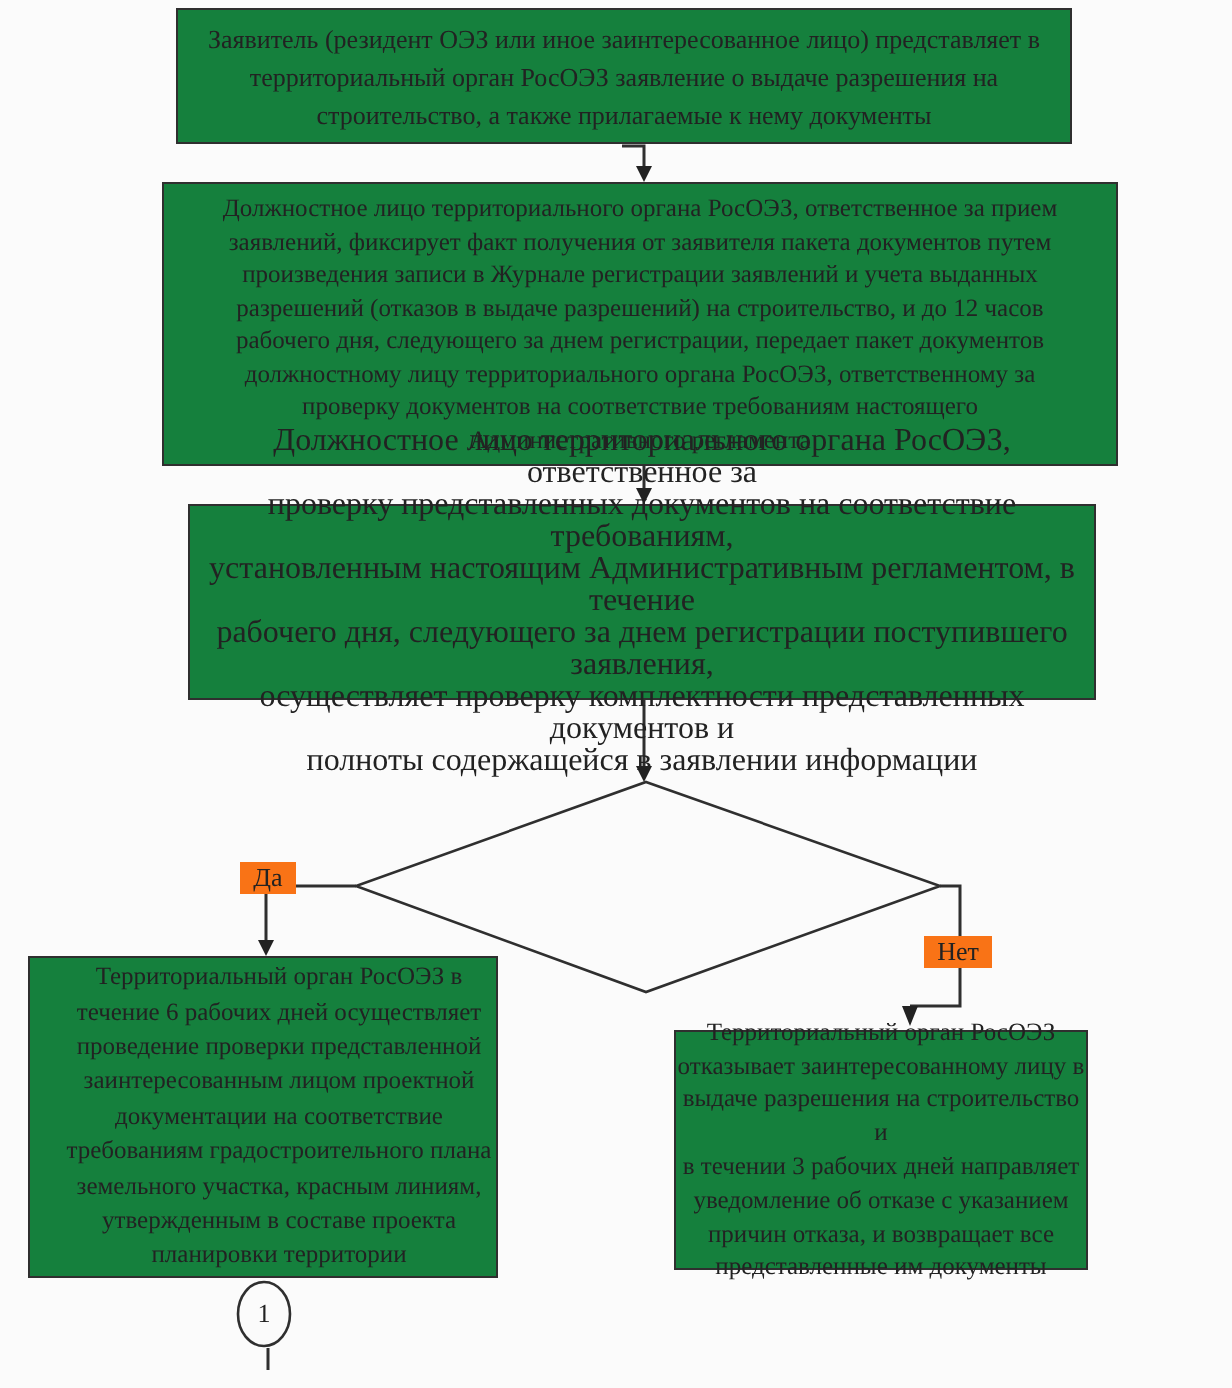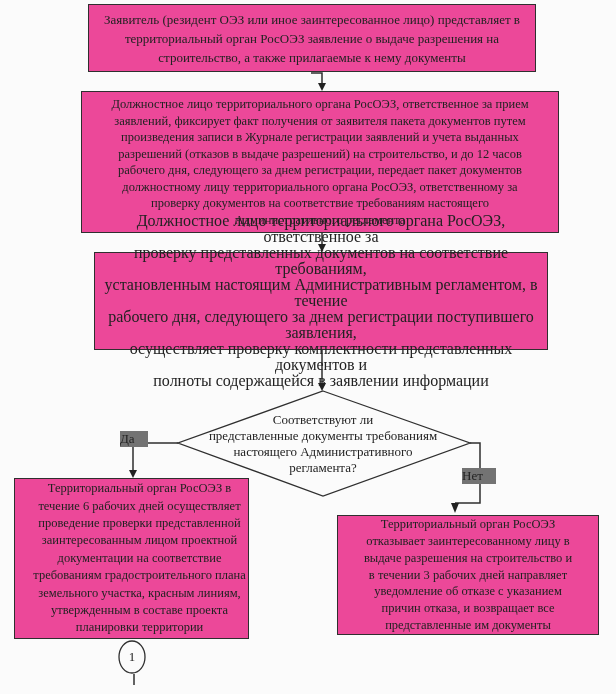--- a/index.html
+++ b/index.html
@@ -25,38 +25,38 @@
     z-index: 2;
     display: flex;
     align-items: center;
     justify-content: center;
     text-align: center;
     white-space: pre-line;
     color: #222222;
   }
   .box {
     border: 1.5px solid #2f2f2f;
-    background: #ec4899;
+    background: #15803d;
     box-sizing: border-box;
   }
   .b1 { left: 88px;  top: 4px;   width: 448px; height: 68px;  font-size: 13px;   line-height: 19px; }
   .b2 { left: 81px;  top: 91px;  width: 478px; height: 142px; font-size: 12.5px; line-height: 16.5px; }
   .b3 { left: 94px;  top: 252px; width: 454px; height: 98px;  font-size: 16px; line-height: 16px; }
   .byes { left: 14px; top: 478px; width: 235px; height: 161px; font-size: 12.5px; line-height: 17.4px; padding-left: 16px; }
-  .bno  { left: 337px; top: 515px; width: 262px; height: 120px; font-size: 12.5px; line-height: 16.8px; }
+  .bno  { left: 337px; top: 515px; width: 207px; height: 120px; font-size: 12.5px; line-height: 16.8px; }
   .diamond-text {
     left: 163px; top: 402px; width: 320px; height: 84px;
     font-size: 13px; line-height: 16px;
     z-index: 2;
   }
   .wire-label {
     position: absolute;
     z-index: 3;
-    background: #737373;
-    text-align: left;
+    background: #f97316;
+    text-align: center;
     font-size: 13px;
     line-height: 16px;
     color: #222222;
   }
   .lbl-yes { left: 120px; top: 431px; width: 28px; height: 16px; }
   .lbl-no  { left: 462px; top: 468px; width: 34px; height: 16px; }
   .connector-num {
     position: absolute;
     z-index: 3;
     left: 122px; top: 649px; width: 20px; height: 16px;
@@ -107,24 +107,20 @@
 проверку документов на соответствие требованиям настоящего
 Административного регламента</div>
 
   <div class="node box b3">Должностное лицо территориального органа РосОЭЗ, ответственное за
 проверку представленных документов на соответствие требованиям,
 установленным настоящим Административным регламентом, в течение
 рабочего дня, следующего за днем регистрации поступившего заявления,
 осуществляет проверку комплектности представленных документов и
 полноты содержащейся в заявлении информации</div>
 
-  <div class="node diamond-text">Соответствуют ли
-представленные документы требованиям
-настоящего Административного
-регламента?</div>
 
   <div class="wire-label lbl-yes">Да</div>
 
   <div class="wire-label lbl-no">Нет</div>
 
   <div class="node box byes">Территориальный орган РосОЭЗ в
 течение 6 рабочих дней осуществляет
 проведение проверки представленной
 заинтересованным лицом проектной
 документации на соответствие

